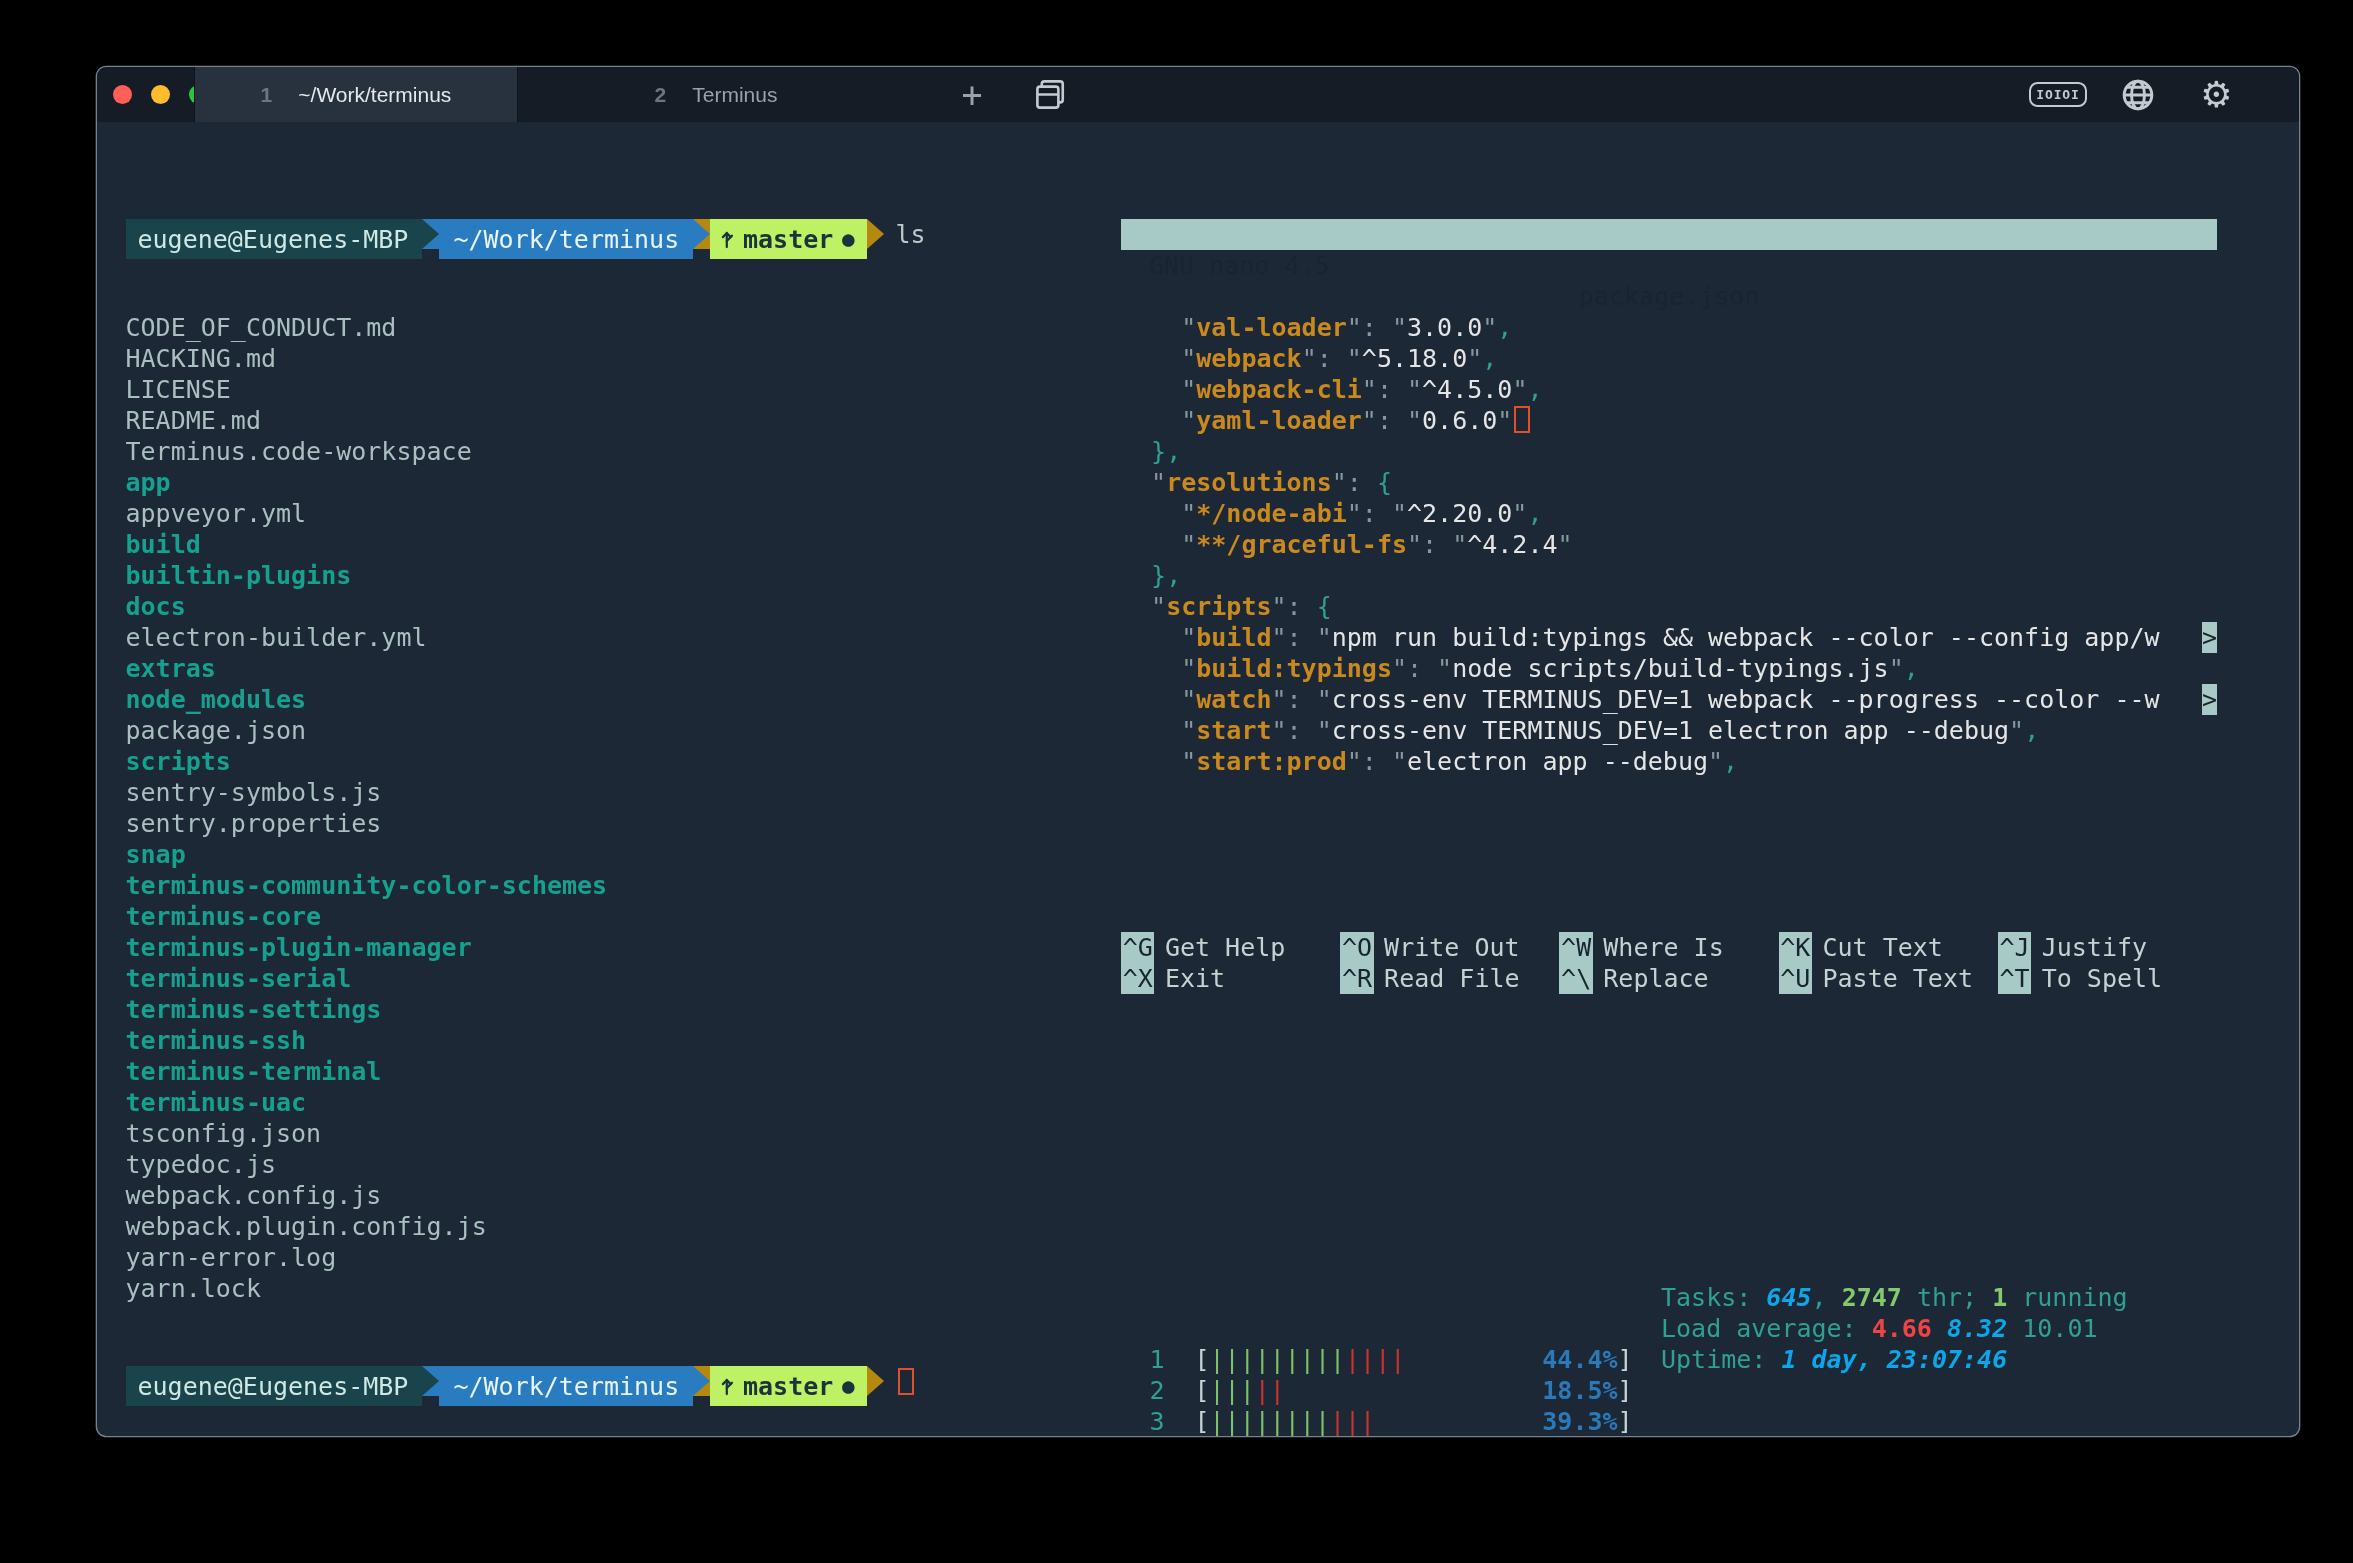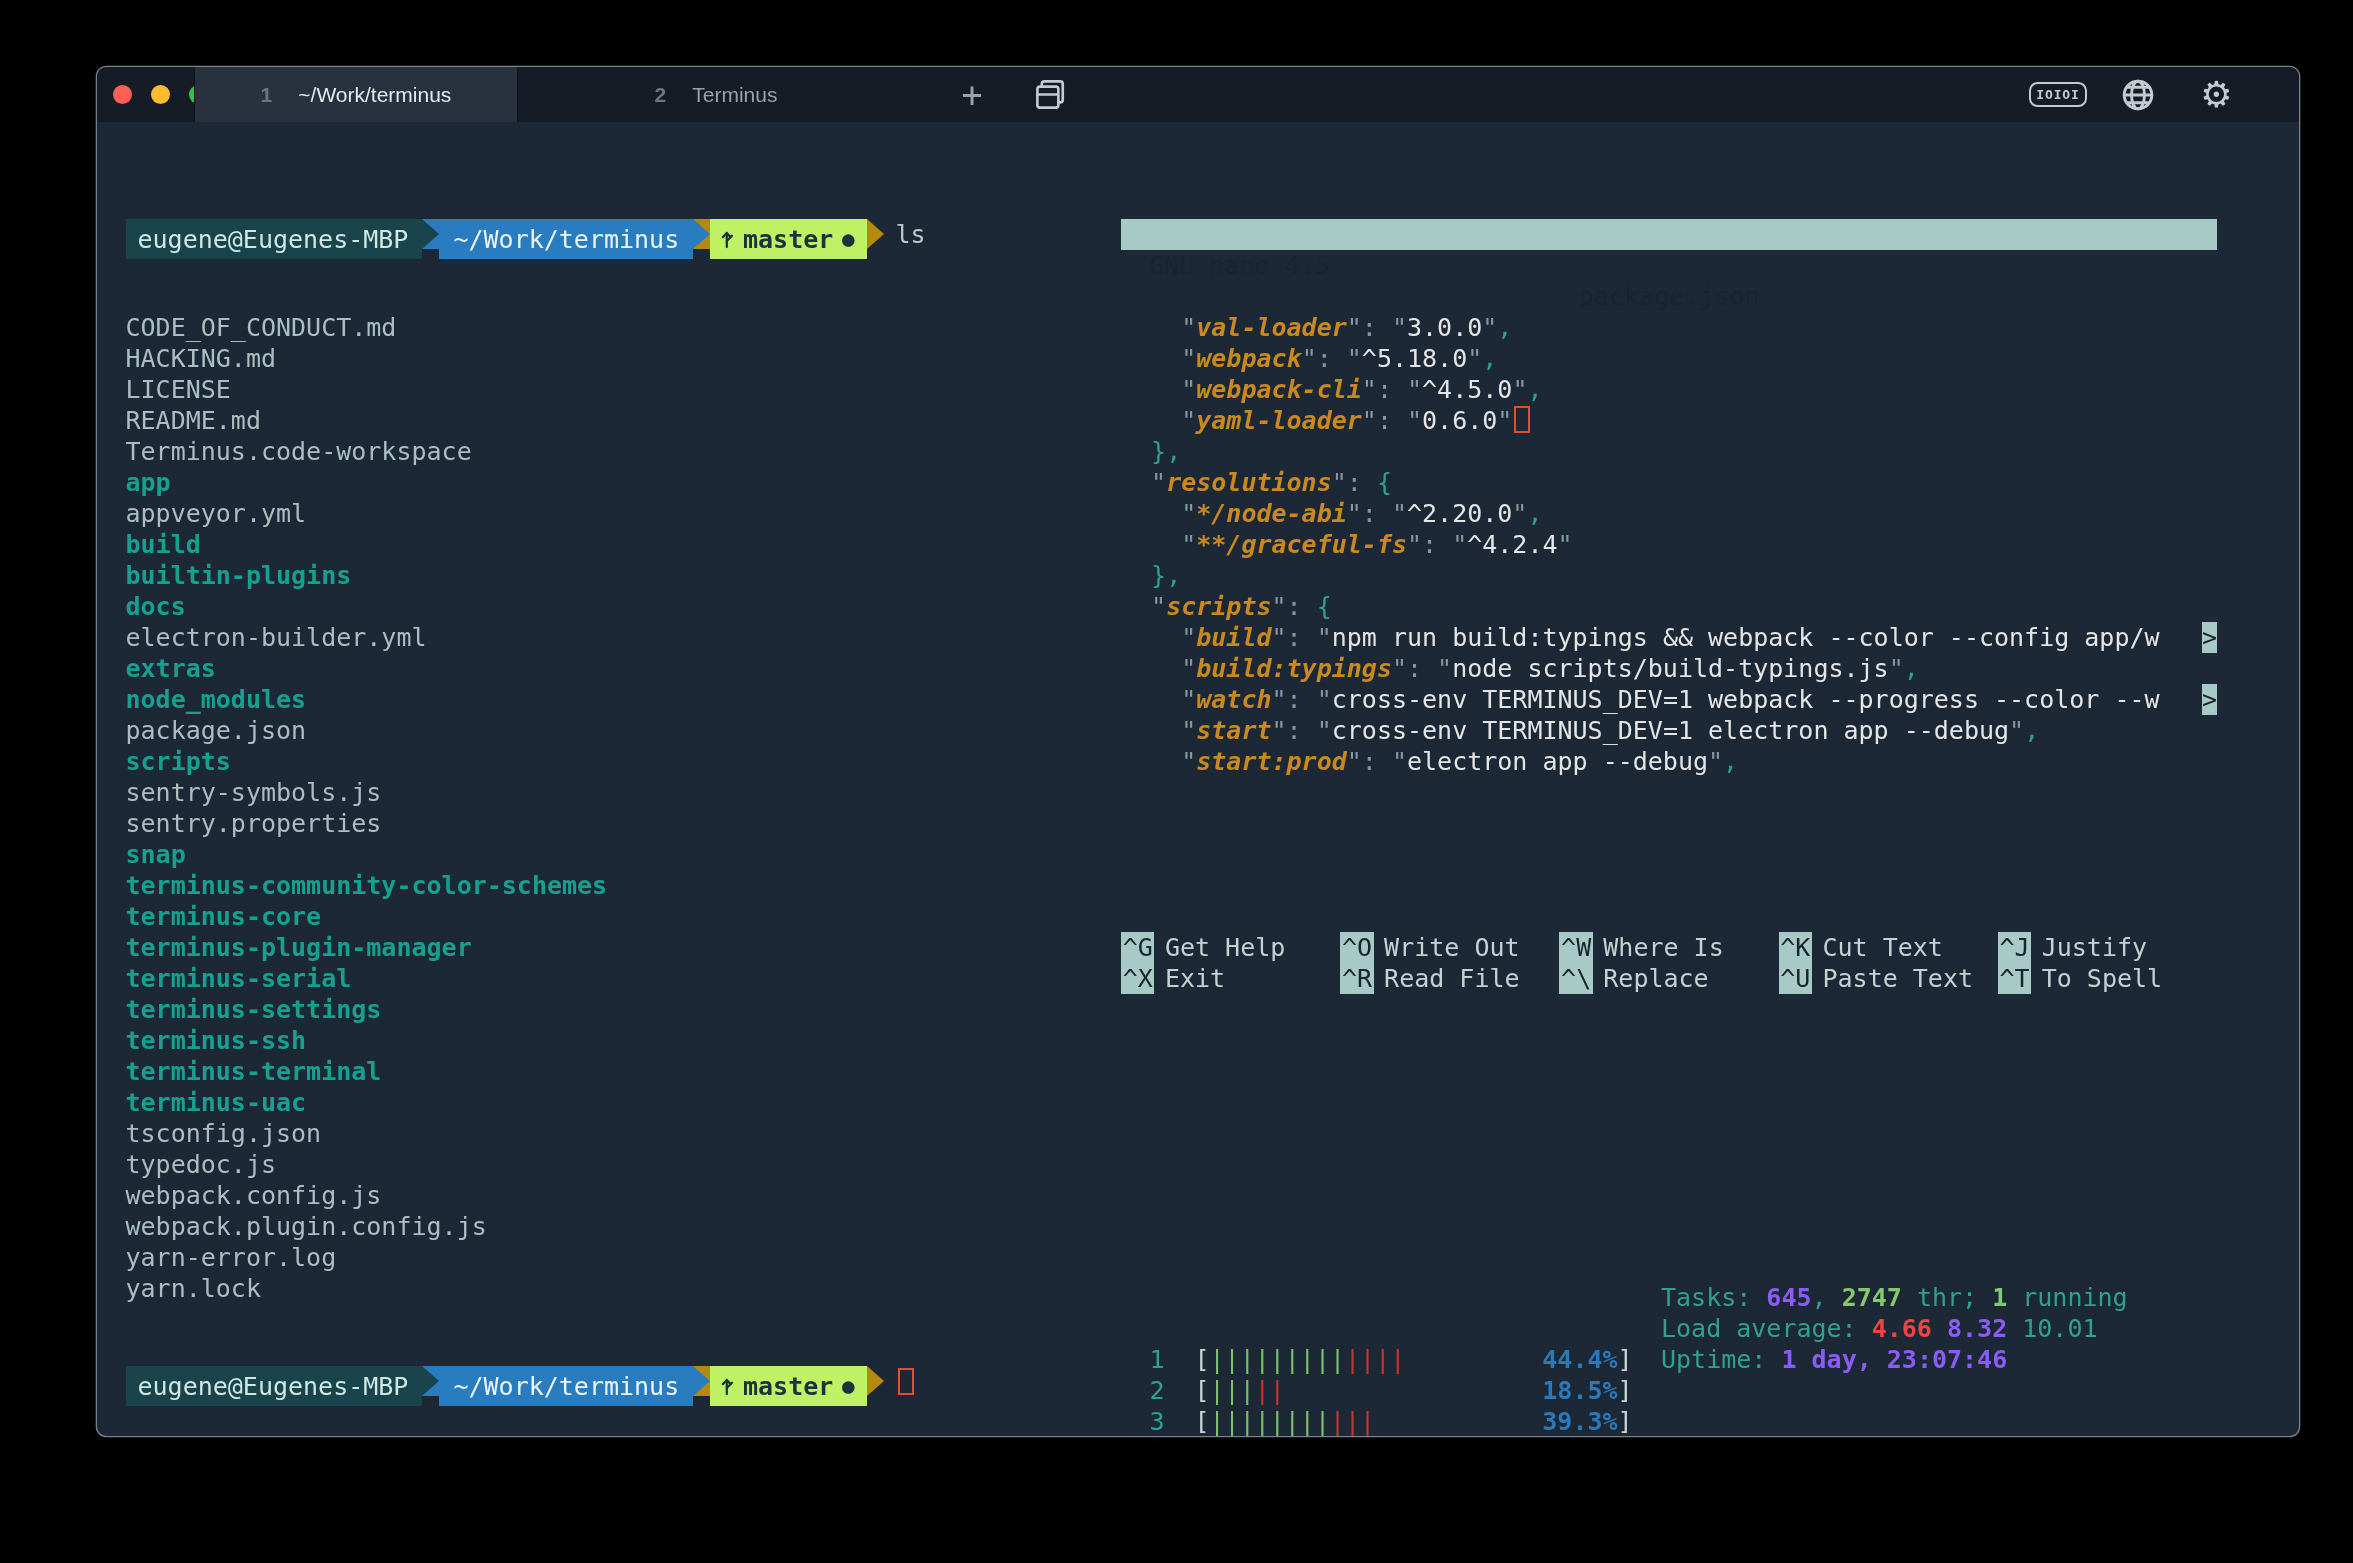--- a/index.html
+++ b/index.html
@@ -43,42 +43,42 @@
   .arr{width:0;height:0;border-top:15.6px solid transparent;border-bottom:15.6px solid transparent;border-left:17.3px solid transparent;}
   .cmd{color:#bcc9ca;padding-left:12px;display:flex;align-items:center;}
   .block-cursor{display:inline-block;width:12px;height:22.5px;border:2.6px solid #df502b;margin-left:14px;align-self:center;}
   .dirty-dot{font-weight:normal;font-size:21px;}
   
   #nano-header{position:relative;height:31px;background:#a8cac6;color:#182530;}
   #nano-header .nh-left{position:absolute;left:28px;}
   #nano-header .nh-file{position:absolute;left:0;width:100%;text-align:center;}
   .nline{position:relative;height:31px;}
   .s-q{color:#84989f;}
-  .s-k{color:#c9891e;font-weight:bold;font-style:italic;}
+  .s-k{color:#c9891e;font-weight:bold;}
   .s-v{color:#e5e5e5;}
   .s-p{color:#2fa093;}
   .s-inv{position:absolute;right:0;top:0;background:#a8cac6;color:#182530;}
   .s-cursor{display:inline-block;width:12px;height:22.5px;border:2.6px solid #df502b;vertical-align:-3.5px;margin-left:1.7px;}
   .shortcut-row{display:flex;height:31px;}
   .sc-cell{width:220px;display:flex;align-items:center;}
   .sc-key{background:#a8cac6;color:#182530;padding:0 1.7px;}
   .sc-label{color:#c4d2d2;margin-left:10.4px;}
   
   #htop{position:relative;}
   #htop-meters{position:relative;padding-left:28.5px;}
   .meter{display:flex;height:31px;align-items:center;}
   .mlabel{color:#2fa093;width:45px;}
   .mbr{color:#c4d6d6;}
   .mbar{position:relative;width:408px;overflow:hidden;}
   .mval{position:absolute;right:0;top:0;}
   .pipe-g{color:#7cc268;}
   .pipe-r{color:#c9342e;}
   .s-pct{color:#2b79b8;font-weight:bold;}
   .s-teal{color:#2fa093;}
-  .s-tealb{color:#8b5cf6;font-weight:bold;}
+  .s-tealb{color:#0ea5e9;font-weight:bold;font-style:italic;}
   .s-greenb{color:#85c96d;font-weight:bold;}
   .s-whiteb{color:#ef4444;font-weight:bold;}
   #htop-info{position:absolute;left:540px;top:0;}
   .info-line{height:31px;}
   .spacer{width:100%;}
 </style>
 </head>
 <body>
 
 <div id="canvas">

